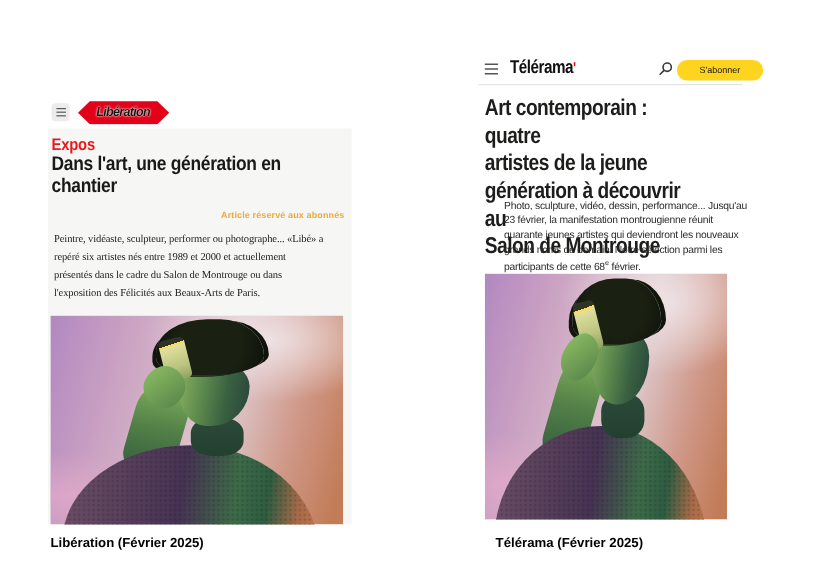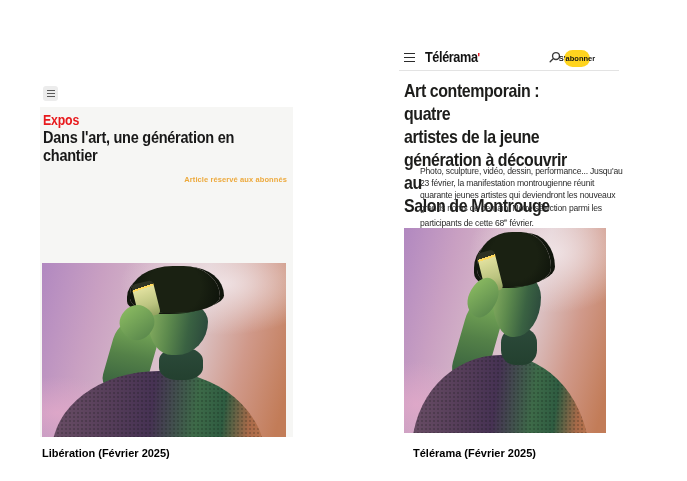--- a/index.html
+++ b/index.html
@@ -77,23 +77,23 @@
     position:absolute; left:26px; top:3px; font-size:15.5px; font-weight:bold;
     color:#121212; letter-spacing:-0.5px; white-space:nowrap;
     transform:scaleX(0.82); transform-origin:0 0; cursor:pointer;
   }
   .tele-logo .mark { color:var(--telerama-red,#e30613); font-size:13px; }
 
   .tele-search { position:absolute; left:148px; top:5px; width:15px; height:15px; cursor:pointer; }
   .tele-search svg { width:100%; height:100%; }
 
   .tele-subscribe {
-    position:absolute; left:165px; top:5px; width:26px; height:17px;
+    position:absolute; left:165px; top:5px; width:72px; height:17px;
     background:var(--telerama-yellow,#ffd41f); border:none; border-radius:9px;
-    font-family:"Liberation Sans",sans-serif; font-size:7.5px; font-weight:bold; color:#151515;
+    font-family:"Liberation Sans",sans-serif; font-size:7.5px; font-weight:normal; color:#151515;
     display:flex; align-items:center; justify-content:center; cursor:pointer;
   }
 
   .tele-divider { position:absolute; left:0; top:25px; width:220px; height:1px; background:var(--divider,#e3e3e3); }
 
   .tele-headline {
     position:absolute; left:5px; top:34px;
     font-size:19px; line-height:23px; font-weight:bold; color:#1d1d1b;
     letter-spacing:-0.5px; white-space:pre-line;
     transform:scaleX(0.84); transform-origin:0 0;
@@ -156,26 +156,33 @@
 <body>
 
 <div class="panel" id="libe-panel">
 
   <div class="libe-burger">
     <i></i>
     <i></i>
     <i></i>
   </div>
 
+  <div class="libe-logo">
+    <span>Libération</span>
+  </div>
 
   <div class="libe-card">
     <div class="libe-kicker">Expos</div>
     <h1 class="libe-headline">Dans l'art, une génération en
 chantier</h1>
     <div class="libe-paywall">Article réservé aux abonnés</div>
+    <p class="libe-body">Peintre, vidéaste, sculpteur, performer ou photographe... «Libé» a
+repéré six artistes nés entre 1989 et 2000 et actuellement
+présentés dans le cadre du Salon de Montrouge ou dans
+l'exposition des Félicités aux Beaux-Arts de Paris.</p>
   </div>
 
   <div class="photo" id="libe-photo">
     <div class="ph-bg"></div>
     <div class="ph-arm"></div>
     <div class="ph-torso"></div>
     <div class="ph-neck"></div>
     <div class="ph-face"></div>
     <div class="ph-hair"></div>
     <div class="ph-clipper"></div>

